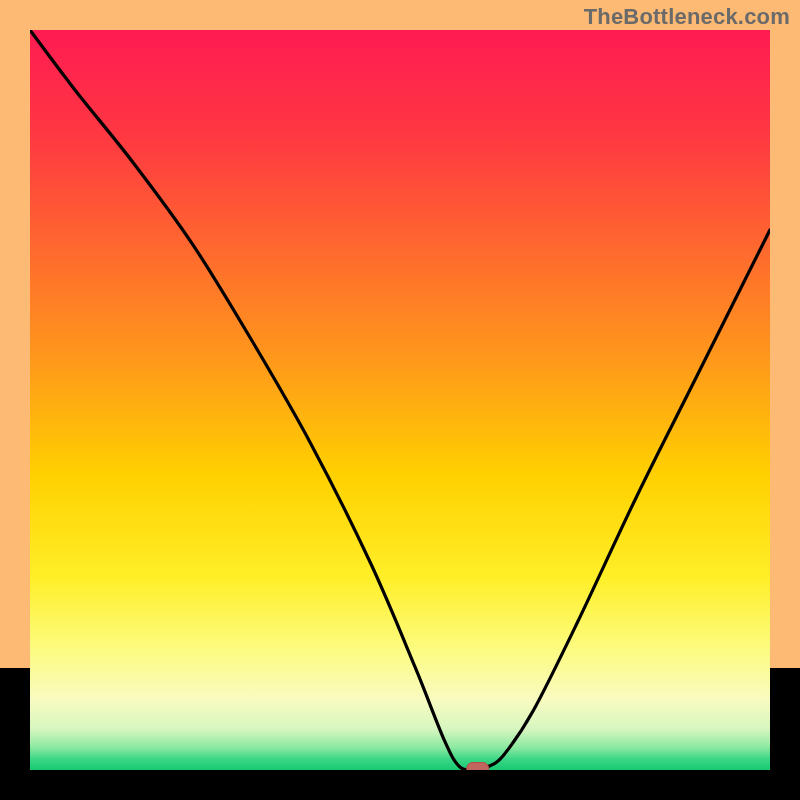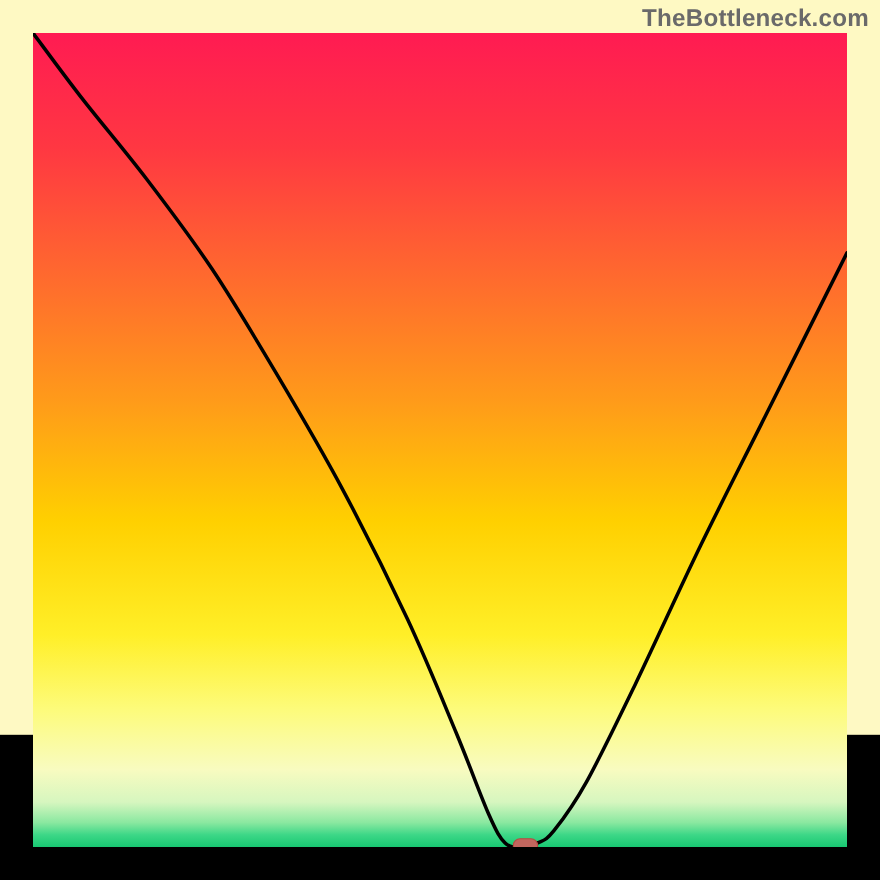--- a/index.html
+++ b/index.html
@@ -7,21 +7,21 @@
     padding: 0;
     width: 800px;
     height: 800px;
     background: #000;
     overflow: hidden;
   }
   .frame {
     position: relative;
     width: 800px;
     height: 668px;
-    background: #fef9c3;
+    background: #fdba74;
   }
   .watermark {
     position: absolute;
     top: 4px;
     right: 10px;
     font-family: Arial, Helvetica, sans-serif;
     font-size: 22px;
     font-weight: 600;
     color: #6a6a6a;
     letter-spacing: 0.2px;

